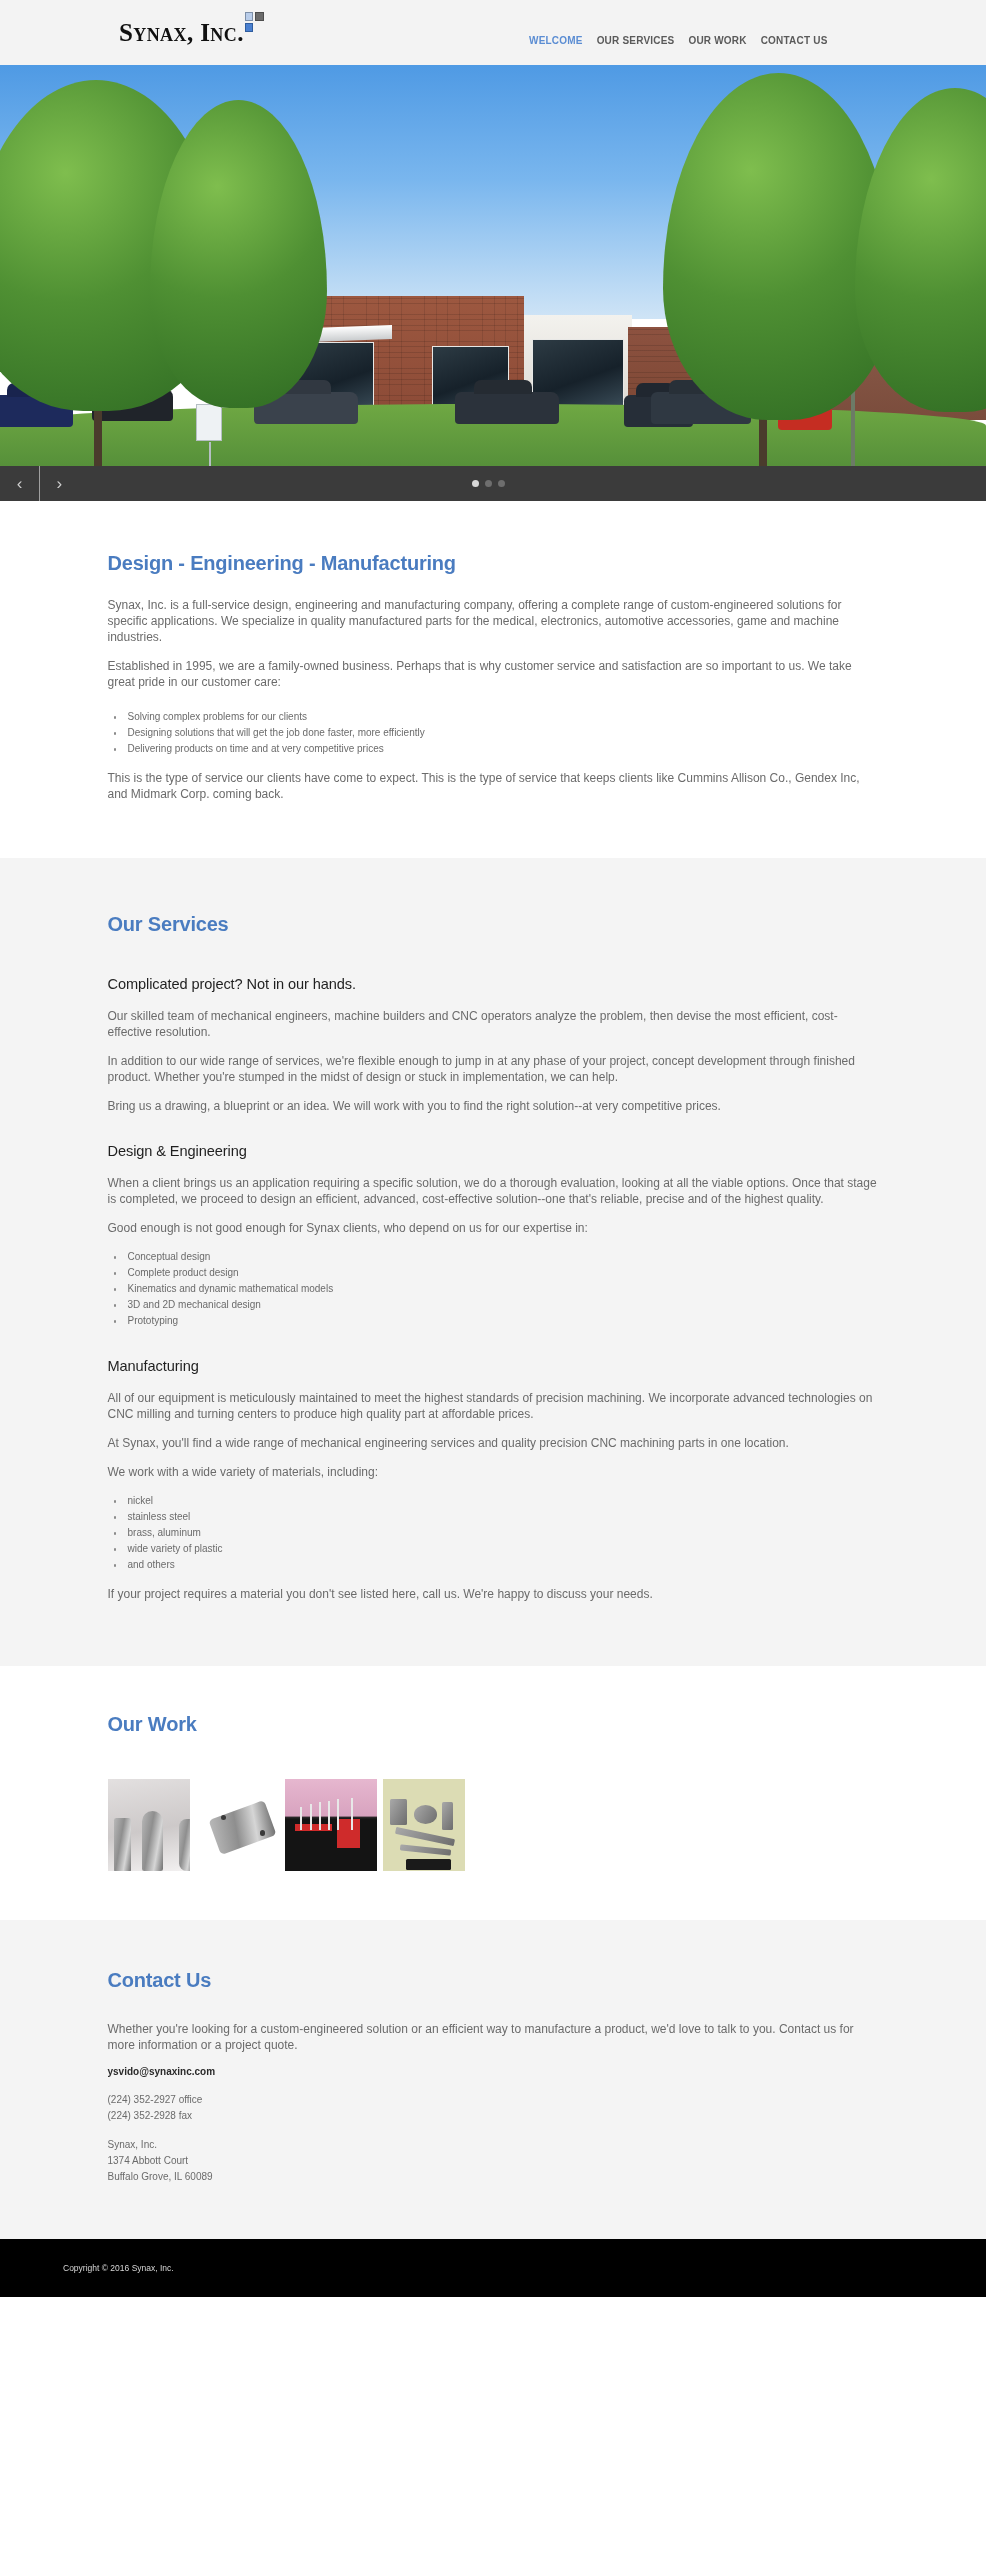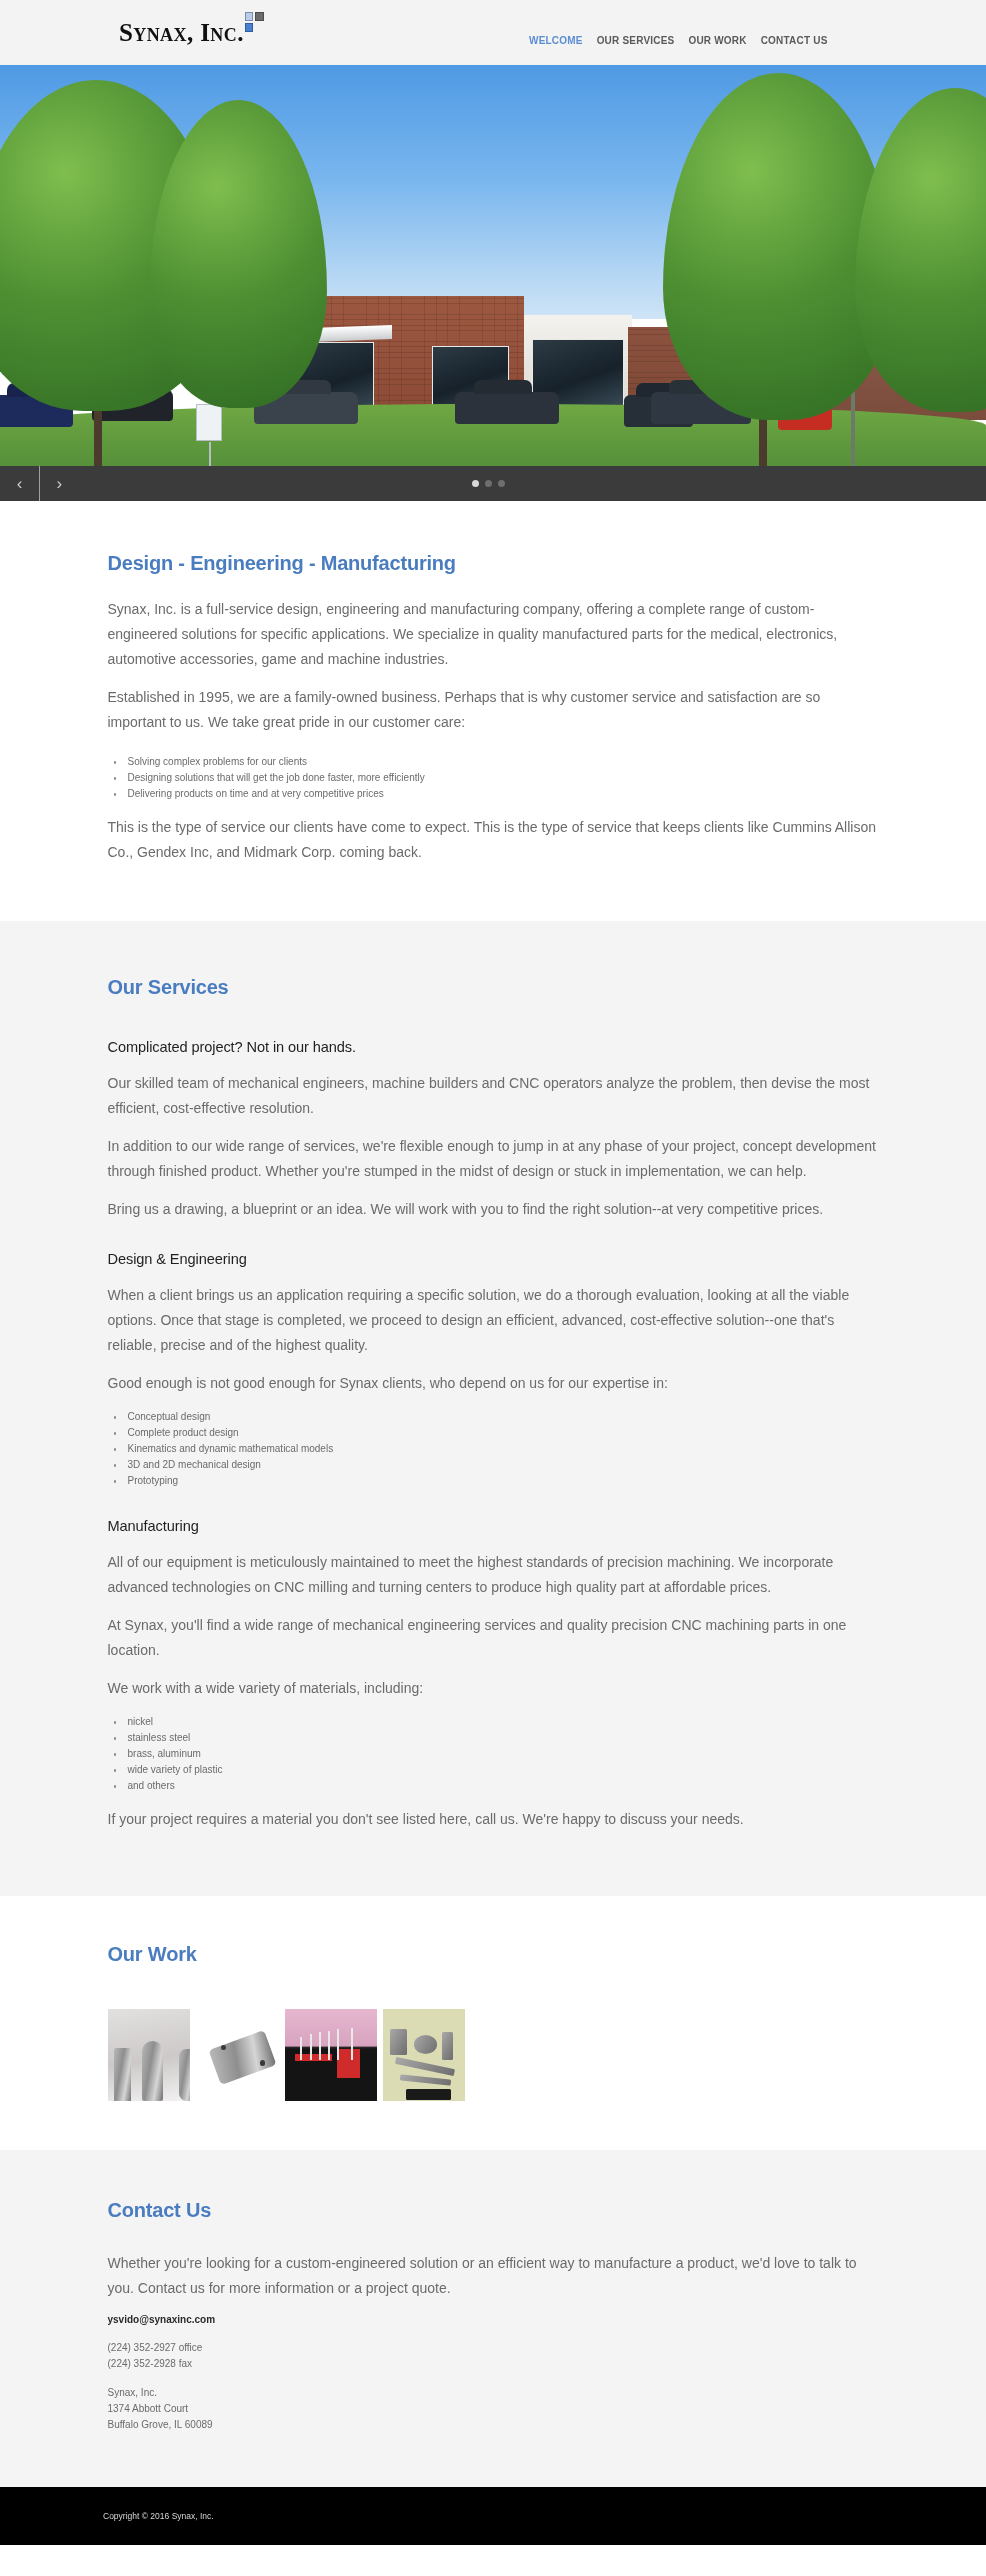--- a/index.html
+++ b/index.html
@@ -194,22 +194,22 @@
     letter-spacing: -0.2px;
   }
   h3.sub {
     font-size: 14.6px;
     font-weight: 400;
     color: #1f1f1f;
     letter-spacing: -0.1px;
     margin-top: 40px;
   }
   p.body, li.body {
-    font-size: 14px;
-    line-height: 25px;
+    font-size: 12px;
+    line-height: 16px;
     color: #6b6b6b;
   }
   ul.body-list {
     list-style: none;
     margin: 0; padding: 0;
   }
   ul.body-list li {
     position: relative;
     padding-left: 20px;
     font-size: 10px;
@@ -268,21 +268,21 @@
   .addr-line { font-size: 10px; line-height: 16px; color: #6b6b6b; }
   .addr-block { margin-top: 13px; }
 
   
   .site-footer {
     width: 986px; height: 58px;
     background: #000000;
     display: flex; align-items: center;
   }
   .copyright {
-    margin-left: 103px;
+    margin-left: 63px;
     font-size: 8.5px;
     color: #d6d6d6;
   }
 </style>
 </head>
 <body>
 
 <div class="page">
 
   <header class="site-header">

